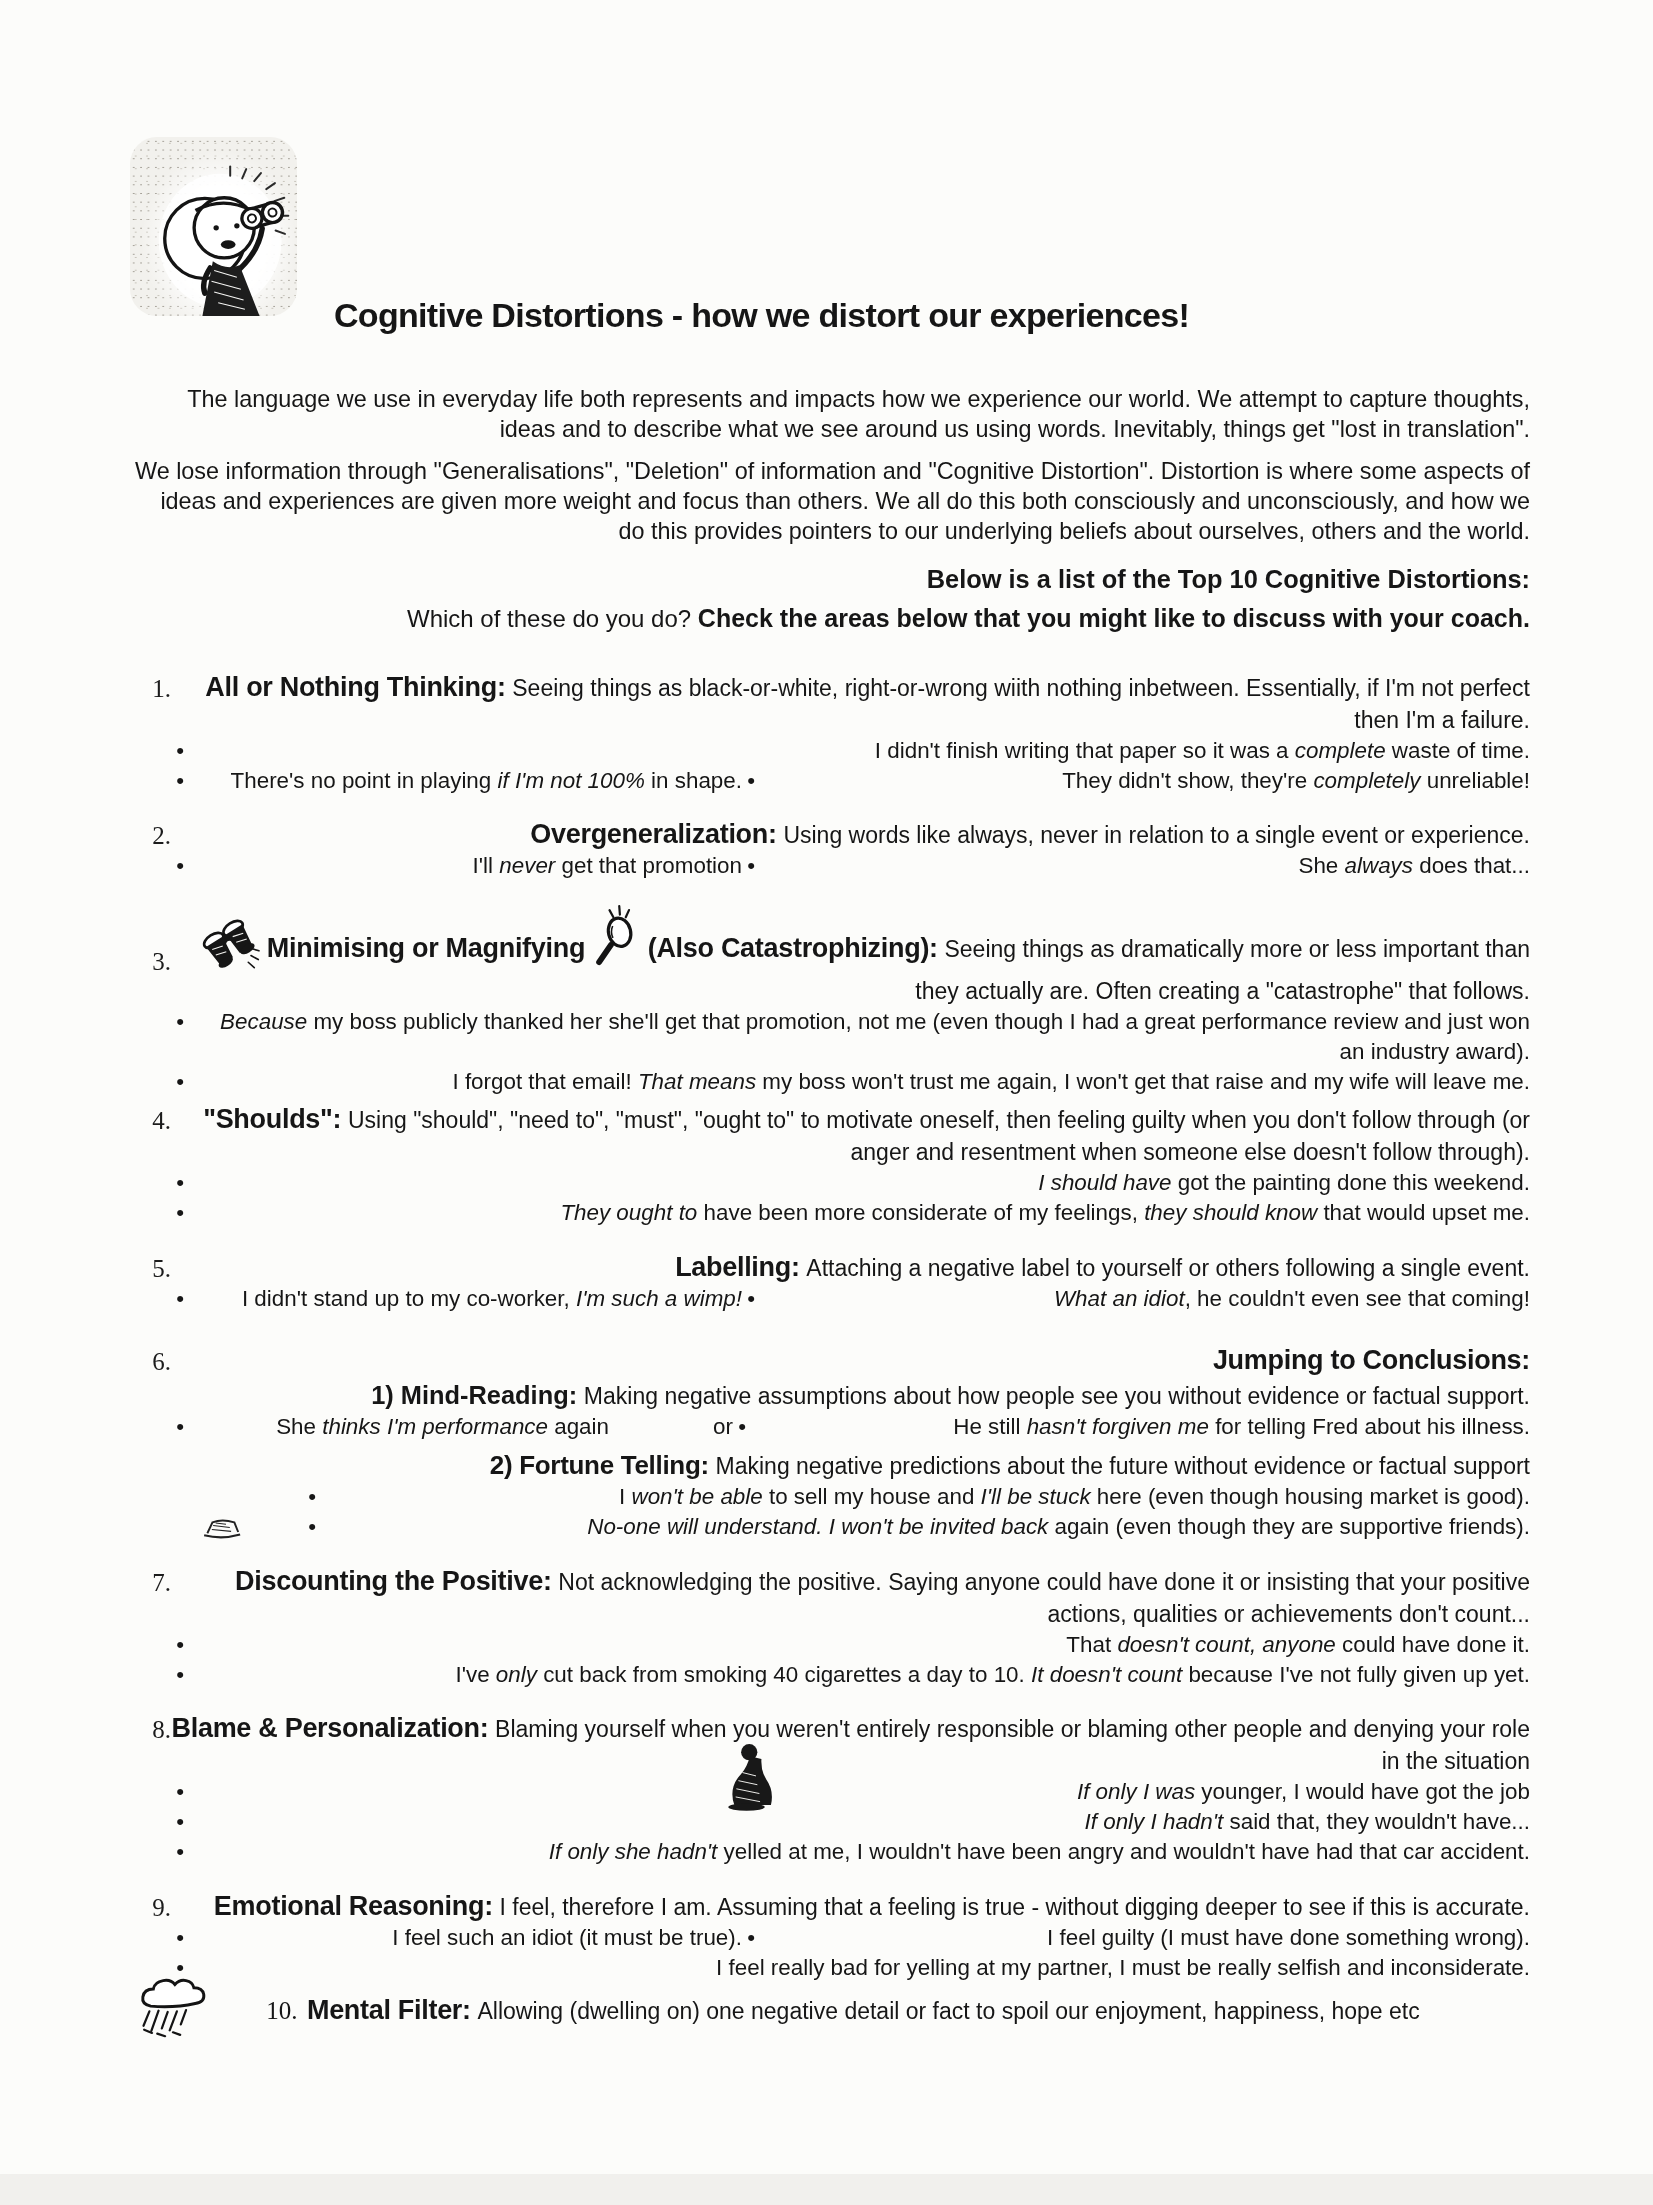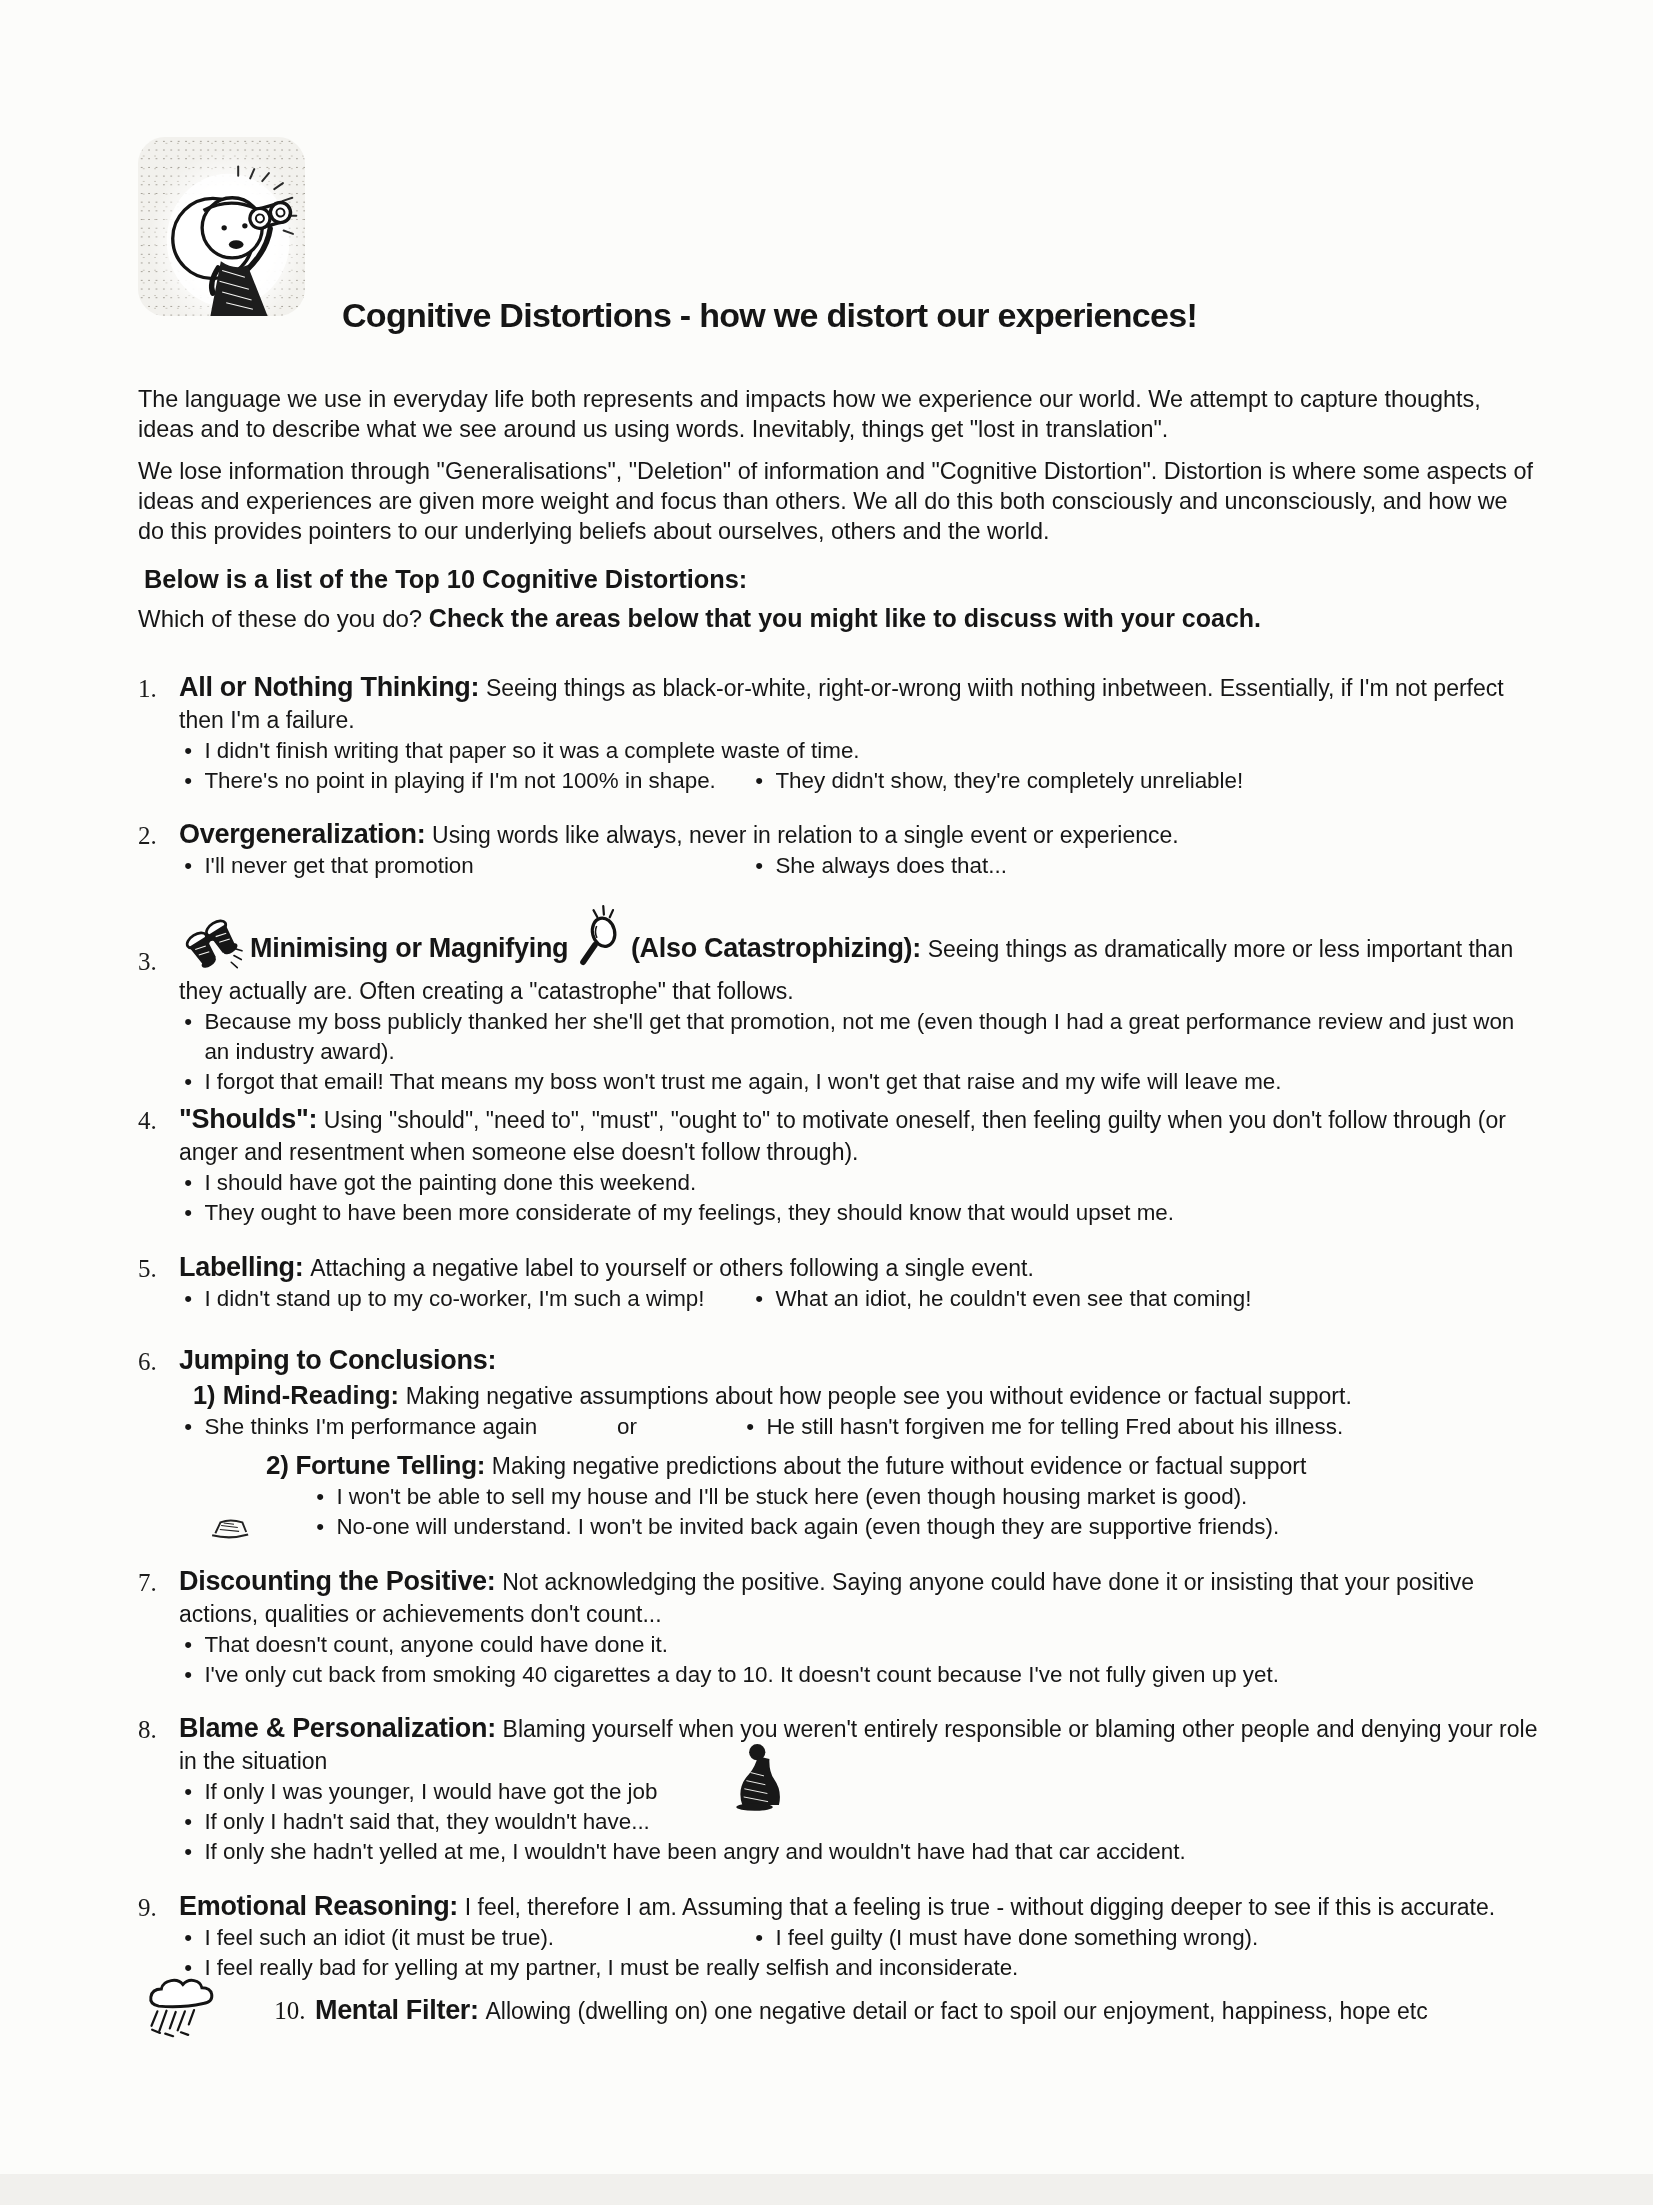--- a/index.html
+++ b/index.html
@@ -1,18 +1,18 @@
 <!DOCTYPE html>
 <html style="font-size:10.7px"><head>
 <meta charset="utf-8">
 <style>
   html,body{margin:0;padding:0;background:#e8e8e6;}
   .page{position:relative;width:1654px;height:2205px;background:#fcfcfa;overflow:hidden;
         font-family:"Liberation Sans",sans-serif;color:#161616;}
-  .content{position:absolute;left:138px;top:0;width:1400px;}
+  .content{position:absolute;left:130px;top:0;width:1400px;text-align:right;}
 
   
   .header-row{margin-top:137px;display:flex;align-items:flex-end;}
   .illus{position:relative;width:167px;height:179px;border-radius:27px;flex:0 0 auto;
          background-color:#f2f1ed;
          background-image:
            radial-gradient(ellipse at 54% 58%, rgba(255,255,255,.96) 0 34%, rgba(255,255,255,0) 62%),
            radial-gradient(#a39f96 0.8px, rgba(0,0,0,0) 0.9px),
            radial-gradient(#c6c2b9 0.7px, rgba(0,0,0,0) 0.8px);
          background-size:100% 100%, 7.4px 8.7px, 11.4px 12.7px;}
@@ -27,21 +27,21 @@
   .subline{margin-top:8px;font-size:24px;line-height:31px;}
   .subline .boldpart{font-weight:bold;font-size:25px;}
 
   
   .item{display:grid;grid-template-columns:41px 1fr;align-items:start;}
   .num{font-family:"Liberation Serif",serif;font-size:25px;padding-top:3.3px;color:#1c1c1c;}
   .ihead{font-size:27px;font-weight:bold;line-height:31px;letter-spacing:-0.3px;margin:0;}
   .ihead .desc{font-weight:normal;font-size:23px;letter-spacing:0;margin-left:6.7px;}
   .bul{position:relative;padding-left:25.4px;font-size:22.4px;line-height:30px;}
   .bul::before{content:"•";position:absolute;left:5.3px;top:0;}
-  .it{}
+  .it{font-style:italic;}
   .brow{display:grid;grid-template-columns:571px 1fr;}
   .mrow{display:grid;grid-template-columns:438px 124px 1fr;font-size:22.4px;line-height:30px;}
   .orword{font-size:22.4px;}
   .inline-icon{display:inline-block;vertical-align:middle;}
   .icon-binoc{width:67px;height:61px;margin-right:4px;vertical-align:-17.4px;}
   .icon-magnif{width:52px;height:67px;margin:0 5.3px;vertical-align:-9.4px;}
   .sub1{margin-left:14px;font-size:25.4px;font-weight:bold;line-height:31px;margin-top:4px;}
   .sub1 .desc,.sub2 .desc{font-weight:normal;font-size:23px;letter-spacing:0;margin-left:6.7px;}
   .plainline{font-size:23px;line-height:30px;}
   .sub2{margin-left:87px;font-size:26px;font-weight:bold;line-height:31px;margin-top:8px;letter-spacing:-0.3px;}

